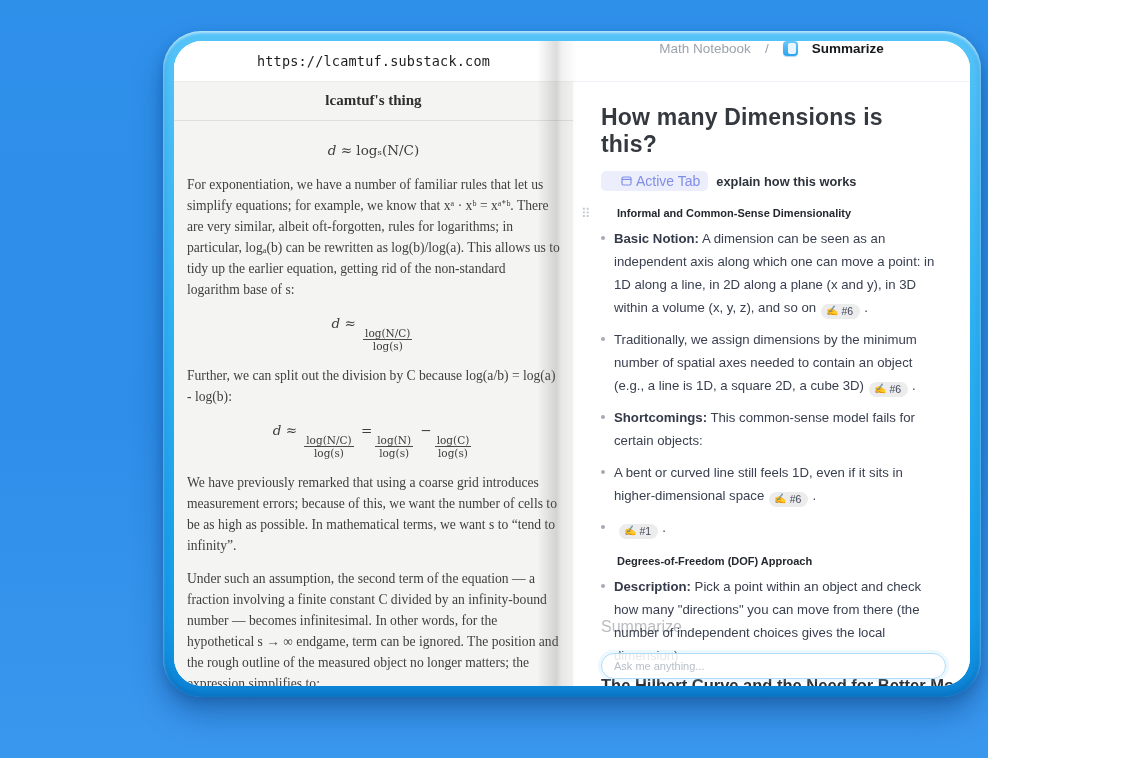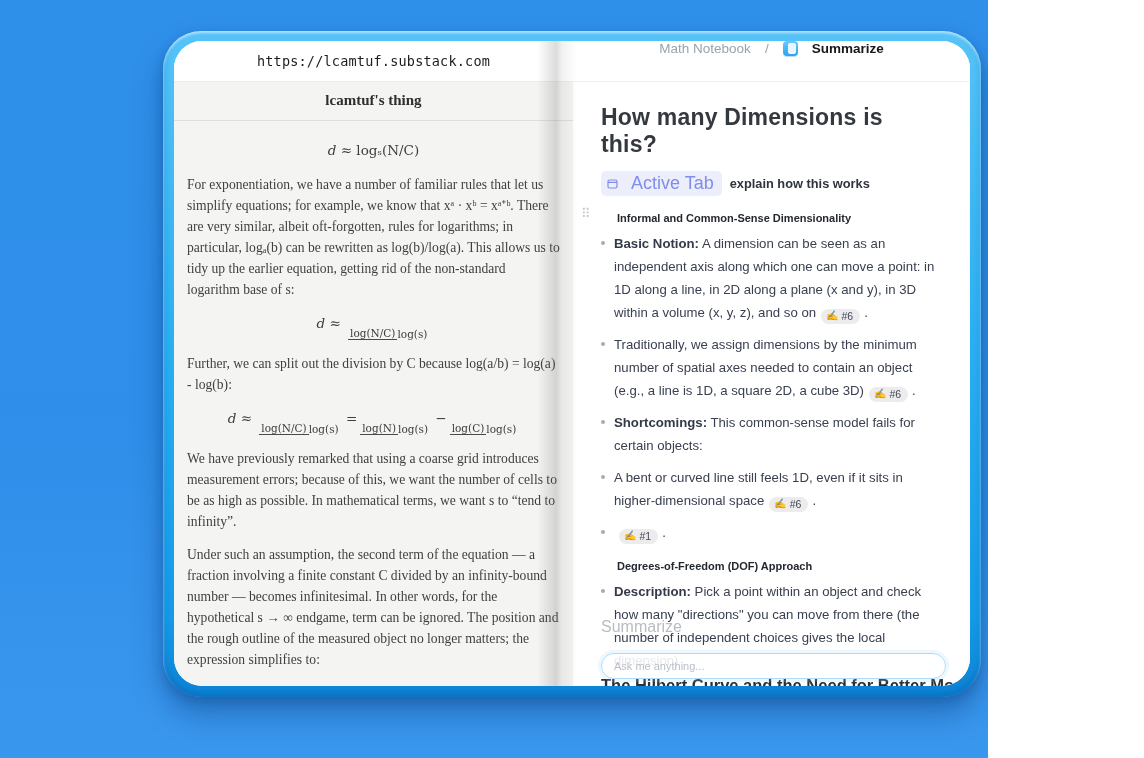--- a/index.html
+++ b/index.html
@@ -12,34 +12,34 @@
     background:linear-gradient(90deg,rgba(90,90,90,0) 0%,rgba(95,95,95,.22) 48%,rgba(120,120,120,.10) 62%,rgba(120,120,120,0) 100%)}
   
   .page-left{width:399px;background:#f4f4f2;position:relative;flex:none}
   .l-header{height:40px;background:#fff;border-bottom:1px solid #ececea;display:flex;align-items:center;justify-content:center}
   .address{font-family:"DejaVu Sans Mono",monospace;font-size:13.5px;color:#1d1d1f;letter-spacing:.2px}
   .site-title{text-align:center;padding:10px 0 11px;font-family:"Liberation Serif",serif;font-weight:bold;font-size:15px;color:#2e2e2e;border-bottom:1px solid #dededb}
   .article{padding:6px 13px 0;font-family:"Liberation Serif",serif;font-size:13.6px;line-height:21px;color:#3f3f3f}
   .article p{margin:12px 0}
   .f-line{text-align:center;font-family:"DejaVu Serif",serif;font-size:13.5px;color:#3d3d3d;margin:13px 0}
   .fvar{font-style:italic}
-  .frac{display:inline-flex;align-items:center;line-height:1.15;font-size:10.5px;vertical-align:-9px;margin:0 3px}
+  .frac{display:inline-flex;flex-direction:column;align-items:center;line-height:1.15;font-size:10.5px;vertical-align:-9px;margin:0 3px}
   .frac .fn{border-bottom:1px solid #4a4a4a;padding:0 2px}
   
   .page-right{flex:1;background:#fff;position:relative;display:flex;flex-direction:column}
   .r-header{height:40px;border-bottom:1px solid #eef1f5;display:flex;align-items:flex-start;justify-content:center;gap:14px;flex:none}
   .crumb-parent{color:#9aa3ad;font-size:13.5px}
   .crumb-sep{color:#9aa3ad;font-size:13.5px}
   .nb-icon{width:15px;height:15px;border-radius:4px;background:linear-gradient(180deg,#6cc8f8,#2aa4ee);position:relative;box-shadow:0 1px 1px rgba(30,120,200,.3)}
   .nb-icon::after{content:"";position:absolute;left:5px;top:2px;right:2px;bottom:2px;background:#eaf6fe;border-radius:2px}
   .crumb-current{color:#16181c;font-size:13.5px;font-weight:bold}
   .r-body{position:relative;flex:1;padding:14px 26px 0 28px;overflow:hidden}
   .r-title{margin:8px 0 13px;font-size:23px;font-weight:bold;color:#34383f;letter-spacing:.2px}
   .prompt-row{display:flex;align-items:center;gap:8px;margin-bottom:13px}
-  .chip{display:inline-flex;align-items:center;gap:13px;background:#eceefb;color:#808de9;font-size:18px;padding:2px 8px 2px 6px;border-radius:5px}
+  .chip{display:inline-flex;align-items:center;gap:4px;background:#eceefb;color:#808de9;font-size:14px;padding:2px 8px 2px 20px;border-radius:5px}
   .chip svg{display:block}
   .prompt-text{font-size:12.8px;font-weight:bold;color:#2e333c}
   .r-h2{font-size:11px;font-weight:bold;color:#24282f;margin:16px 16px 8px}
   ul.blist{list-style:none;margin:0 0 4px;padding:0;position:relative;z-index:2}
   ul.blist li{position:relative;margin:0 0 9px;font-size:13.2px;line-height:23px;color:#3a4050}
   li.lv1{padding-left:13px}
   li.lv2{margin-left:15px;padding-left:13px}
   .dot{position:absolute;left:0;top:9px;width:4px;height:4px;border-radius:50%;background:#a6abb5}
   li b{color:#343a4a}
   .cite{display:inline-flex;align-items:center;gap:3px;background:#ececec;border-radius:8px;padding:0 7px 0 5px;margin-left:5px;font-size:10.5px;color:#41465a;height:15px;vertical-align:-2px;cursor:pointer}

